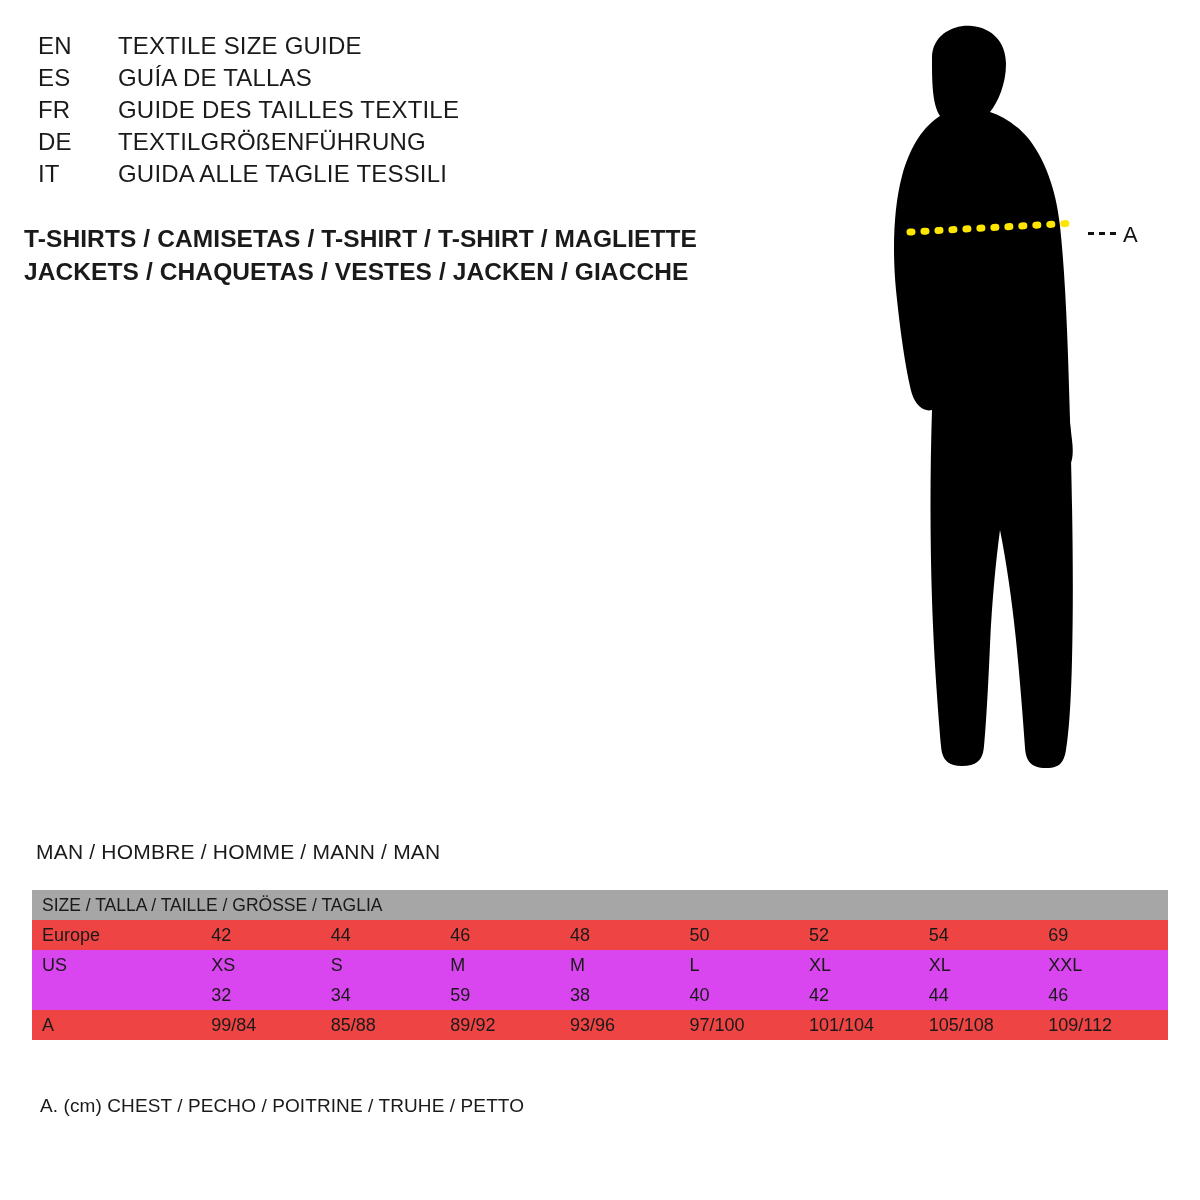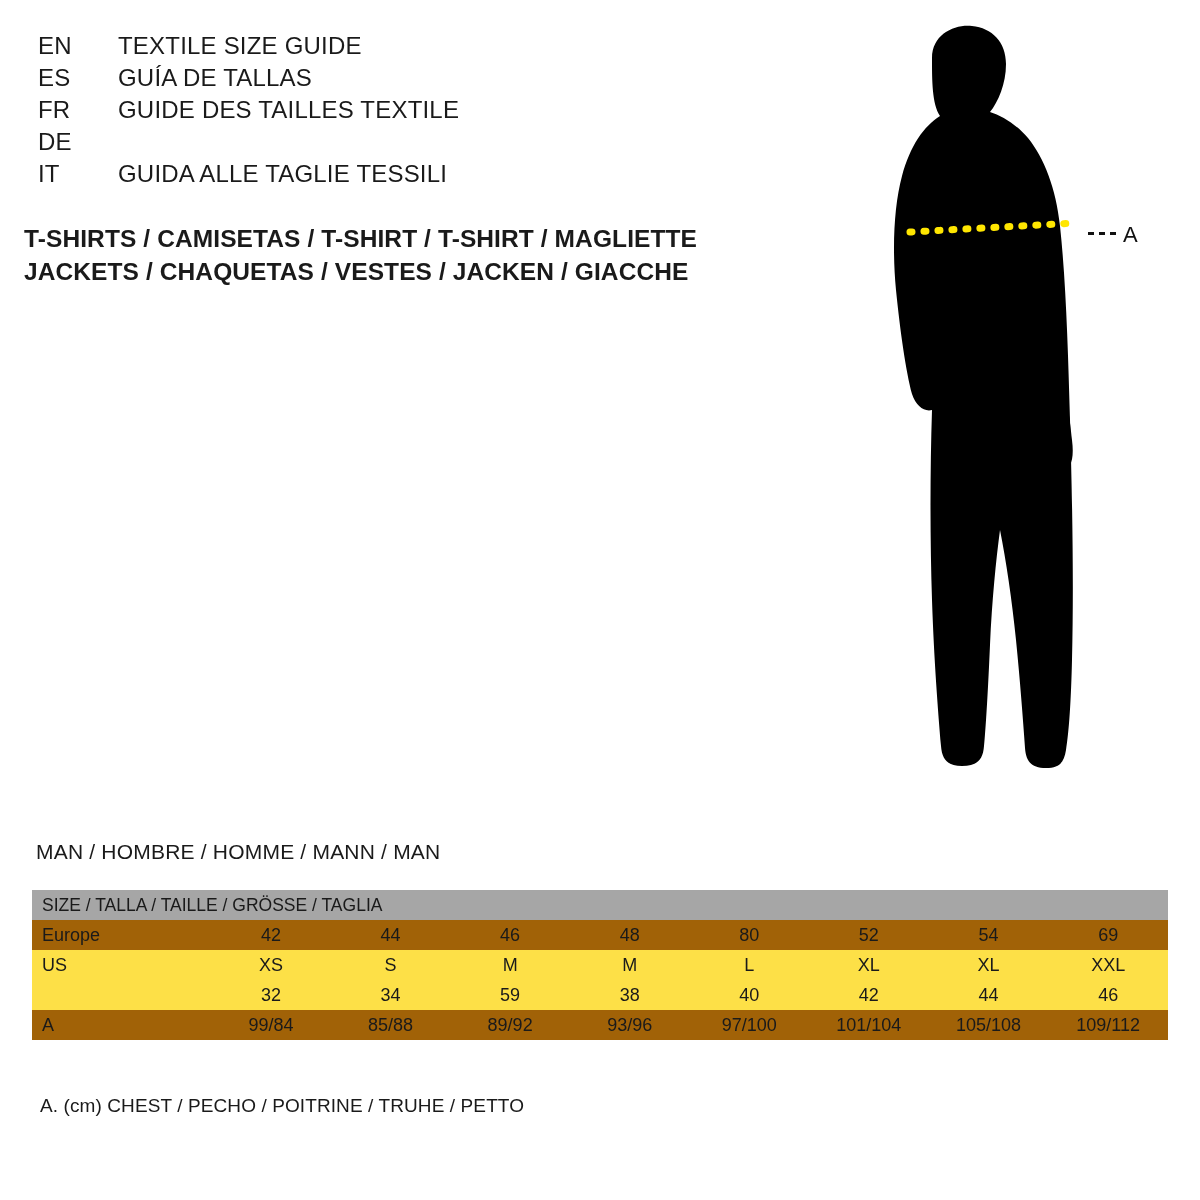--- a/index.html
+++ b/index.html
@@ -109,32 +109,32 @@
     padding: 0;
     height: 30px;
     vertical-align: middle;
   }
   .row-head td {
     background: #a6a6a6;
     font-size: 17.5px;
     height: 30px;
   }
   .row-grey td {
-    background: #fde047;
+    background: #d946ef;
   }
   .row-white td {
-    background: #a16207;
+    background: #ef4444;
   }
   .cell-label {
     text-align: left;
     padding-left: 10px !important;
     width: 170px;
   }
   .cell-val {
-    text-align: center;
+    text-align: left;
     width: 120px;
   }
   .head-label {
     text-align: left;
     padding-left: 10px !important;
     font-weight: normal;
   }
 
   .footnote {
     position: absolute;
@@ -158,20 +158,21 @@
     <div class="lang-row">
       <span class="lang-code">ES</span>
       <span class="lang-text">GUÍA DE TALLAS</span>
     </div>
     <div class="lang-row">
       <span class="lang-code">FR</span>
       <span class="lang-text">GUIDE DES TAILLES TEXTILE</span>
     </div>
     <div class="lang-row">
       <span class="lang-code">DE</span>
+      <span class="lang-text">TEXTILGRÖßENFÜHRUNG</span>
     </div>
     <div class="lang-row">
       <span class="lang-code">IT</span>
       <span class="lang-text">GUIDA ALLE TAGLIE TESSILI</span>
     </div>
   </div>
 
   <div class="category-block">
     <div class="category-line">T-SHIRTS / CAMISETAS / T-SHIRT / T-SHIRT / MAGLIETTE</div>
     <div class="category-line">JACKETS / CHAQUETAS / VESTES / JACKEN / GIACCHE</div>
@@ -211,21 +212,21 @@
     <tbody>
       <tr class="row-head">
         <td class="head-label" colspan="9">SIZE / TALLA / TAILLE / GRÖSSE / TAGLIA</td>
       </tr>
       <tr class="row-white">
         <td class="cell-label">Europe</td>
         <td class="cell-val">42</td>
         <td class="cell-val">44</td>
         <td class="cell-val">46</td>
         <td class="cell-val">48</td>
-        <td class="cell-val">80</td>
+        <td class="cell-val">50</td>
         <td class="cell-val">52</td>
         <td class="cell-val">54</td>
         <td class="cell-val">69</td>
       </tr>
       <tr class="row-grey">
         <td class="cell-label">US</td>
         <td class="cell-val">XS</td>
         <td class="cell-val">S</td>
         <td class="cell-val">M</td>
         <td class="cell-val">M</td>

